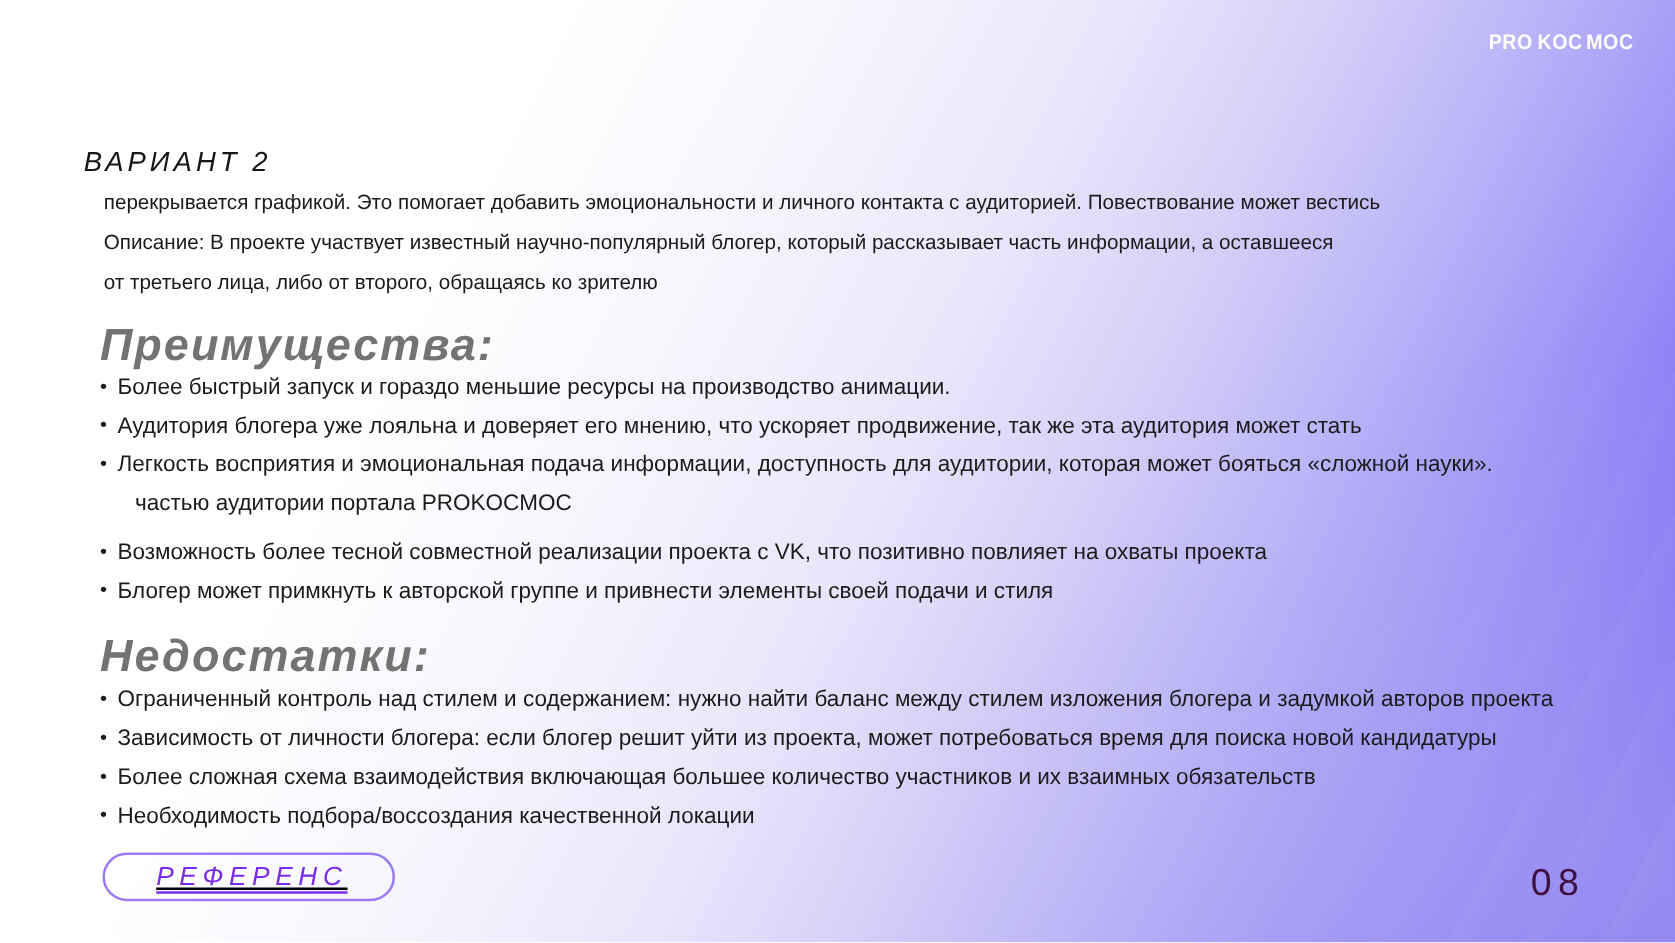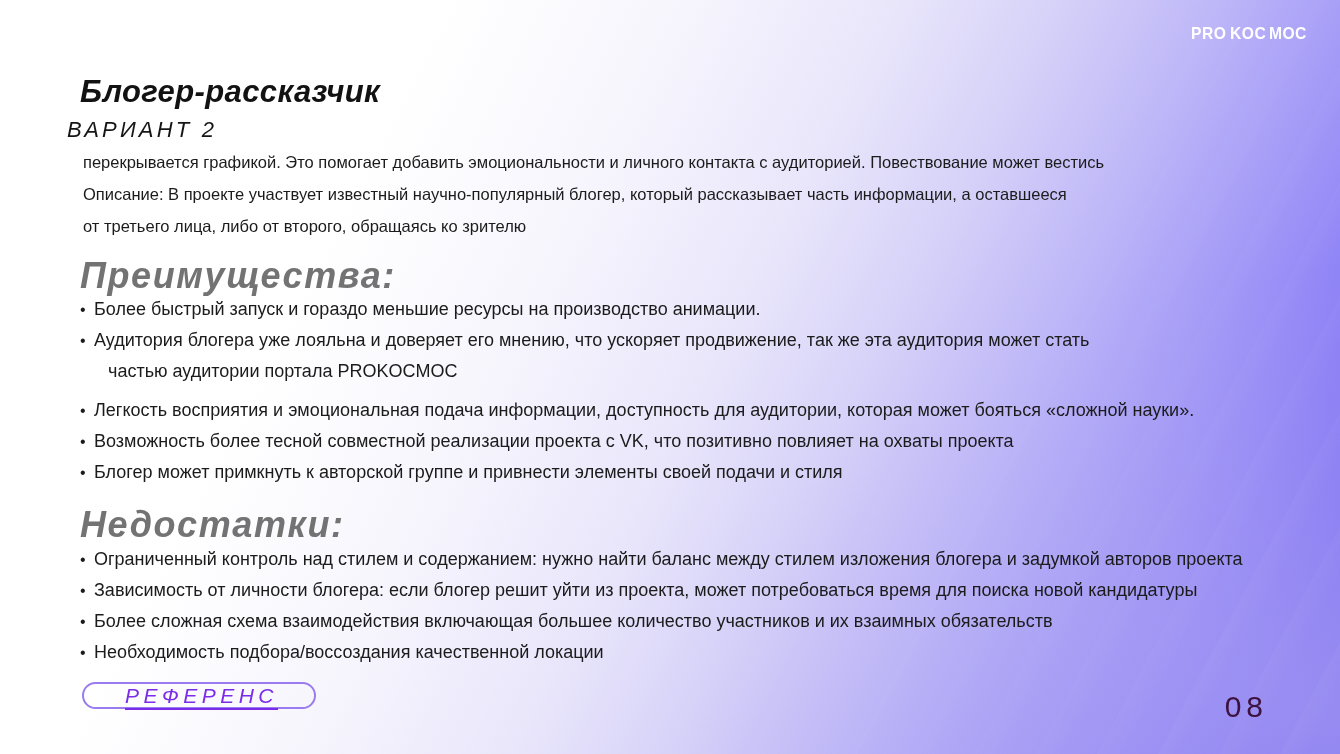--- a/index.html
+++ b/index.html
@@ -172,29 +172,30 @@
   .bullet.cont::before { content: ""; }
 
   #adv-list .sp-after { margin-bottom: 8px; }
 
   
   .ref-pill {
     position: absolute;
     left: 82px;
     top: 682px;
     width: 234px;
-    height: 27px;
+    height: 39px;
     box-sizing: border-box;
     border: 2px solid #9a7bf0;
     border-radius: 22px;
     display: flex;
     align-items: center;
     justify-content: center;
     background: transparent;
     cursor: pointer;
+    text-decoration: underline;
   }
   .ref-label {
     font-family: "Liberation Sans", sans-serif;
     font-style: italic;
     font-weight: 400;
     font-size: 21px;
     letter-spacing: 4.5px;
     color: #7a2ce8;
     text-decoration: underline;
     text-underline-offset: 5px;
@@ -221,35 +222,34 @@
   <div class="bg-sheen"></div>
 
   <div class="content">
 
     <div class="logo">
       <div class="logo-line">PRO</div>
       <div class="logo-line">KOC</div>
       <div class="logo-line">MOC</div>
     </div>
 
-    <div class="slide-title">Блогер-рассказчик</div>
     <div class="slide-subtitle">ВАРИАНТ 2</div>
 
     <div class="body-block" id="desc">
       <div class="desc-line">перекрывается графикой. Это помогает добавить эмоциональности и личного контакта с аудиторией. Повествование может вестись</div>
       <div class="desc-line">Описание: В проекте участвует известный научно-популярный блогер, который рассказывает часть информации, а оставшееся</div>
       <div class="desc-line">от третьего лица, либо от второго, обращаясь ко зрителю</div>
     </div>
 
     <div class="section-heading" id="h-advantages">Преимущества:</div>
     <ul class="bullet-list" id="adv-list">
       <li class="bullet">Более быстрый запуск и гораздо меньшие ресурсы на производство анимации.</li>
       <li class="bullet">Аудитория блогера уже лояльна и доверяет его мнению, что ускоряет продвижение, так же эта аудитория может стать</li>
+      <li class="bullet">Легкость восприятия и эмоциональная подача информации, доступность для аудитории, которая может бояться «сложной науки».</li>
       <li class="bullet cont sp-after">частью аудитории портала PROKOCMOC</li>
-      <li class="bullet">Легкость восприятия и эмоциональная подача информации, доступность для аудитории, которая может бояться «сложной науки».</li>
       <li class="bullet">Возможность более тесной совместной реализации проекта с VK,  что позитивно повлияет на охваты проекта</li>
       <li class="bullet">Блогер может примкнуть к авторской группе и привнести элементы своей подачи и стиля</li>
     </ul>
 
     <div class="section-heading" id="h-drawbacks">Недостатки:</div>
     <ul class="bullet-list" id="dis-list">
       <li class="bullet">Ограниченный контроль над стилем и содержанием: нужно найти баланс между стилем изложения блогера и задумкой авторов проекта</li>
       <li class="bullet">Зависимость от личности блогера: если блогер решит уйти из проекта, может потребоваться время для поиска новой кандидатуры</li>
       <li class="bullet">Более сложная схема взаимодействия включающая большее количество участников и их взаимных обязательств</li>
       <li class="bullet">Необходимость подбора/воссоздания качественной локации</li>

